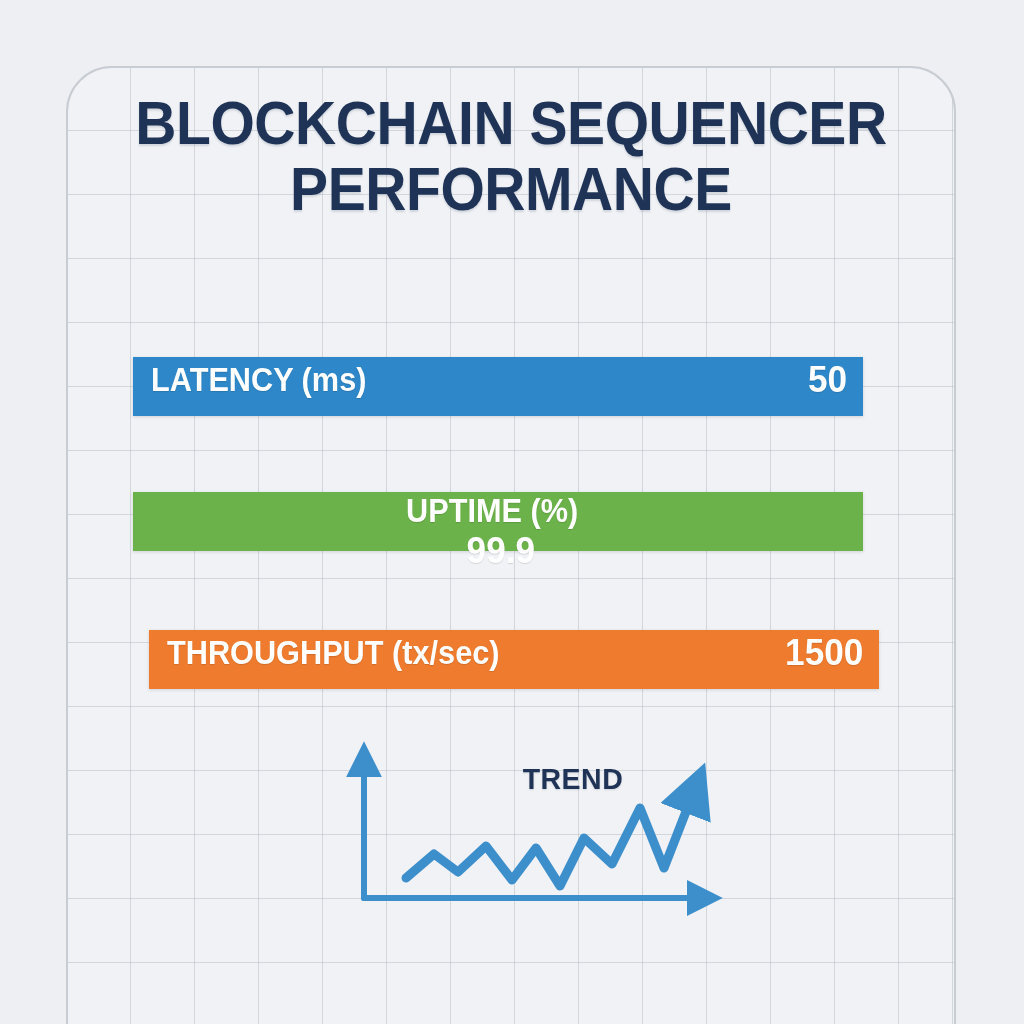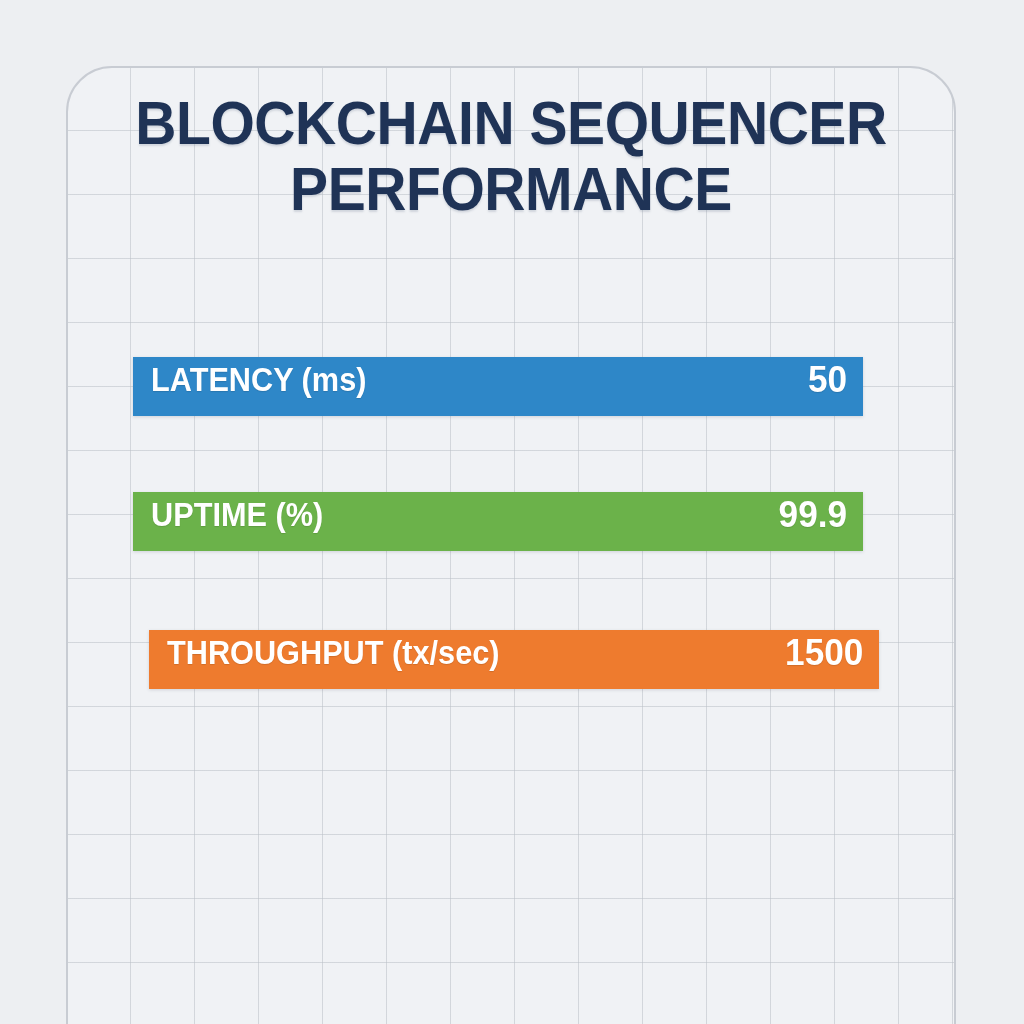--- a/index.html
+++ b/index.html
@@ -125,24 +125,41 @@
   <div id="title-block">
     <span class="tline">BLOCKCHAIN SEQUENCER</span>
     <span class="tline">PERFORMANCE</span>
   </div>
 
   <div class="bar" id="bar-latency" style="background:#2e87c8;">
     <span class="b-label">LATENCY (ms)</span>
     <span class="b-value">50</span>
   </div>
 
-  <div class="bar" id="bar-uptime" style="background:#6bb24a;">
+  <div class="bar" id="bar-uptime" style="background:#6bb24a;flex-direction:column;">
     <span class="b-label">UPTIME (%)</span>
     <span class="b-value">99.9</span>
   </div>
 
   <div class="bar" id="bar-throughput" style="background:#ee7b2e;">
     <span class="b-label">THROUGHPUT (tx/sec)</span>
     <span class="b-value">1500</span>
   </div>
 
+  <div id="trend">
+    <div id="trend-label">TREND</div>
+    <svg width="460" height="200" viewBox="0 0 460 200">
+      <defs>
+        <marker id="ah" markerWidth="6" markerHeight="6" refX="3.2" refY="3" orient="auto" markerUnits="strokeWidth">
+          <path d="M0,0 L6,3 L0,6 z" fill="#3d8fcc"></path>
+        </marker>
+      </defs>
+
+      <path d="M96,160 L96,20" stroke="#3d8fcc" stroke-width="6" fill="none" stroke-linecap="round" marker-end="url(#ah)"></path>
+
+      <path d="M96,160 L438,160" stroke="#3d8fcc" stroke-width="6" fill="none" stroke-linecap="round" marker-end="url(#ah)"></path>
+
+      <path d="M138,140 L166,116 L190,134 L218,108 L244,142 L268,110 L292,148 L316,100
+               L344,126 L372,70 L396,130 L428,48" stroke="#3d8fcc" stroke-width="9" fill="none" stroke-linecap="round" stroke-linejoin="round" marker-end="url(#ah)"></path>
+    </svg>
+  </div>
 
 </div>
 
 </body></html>

